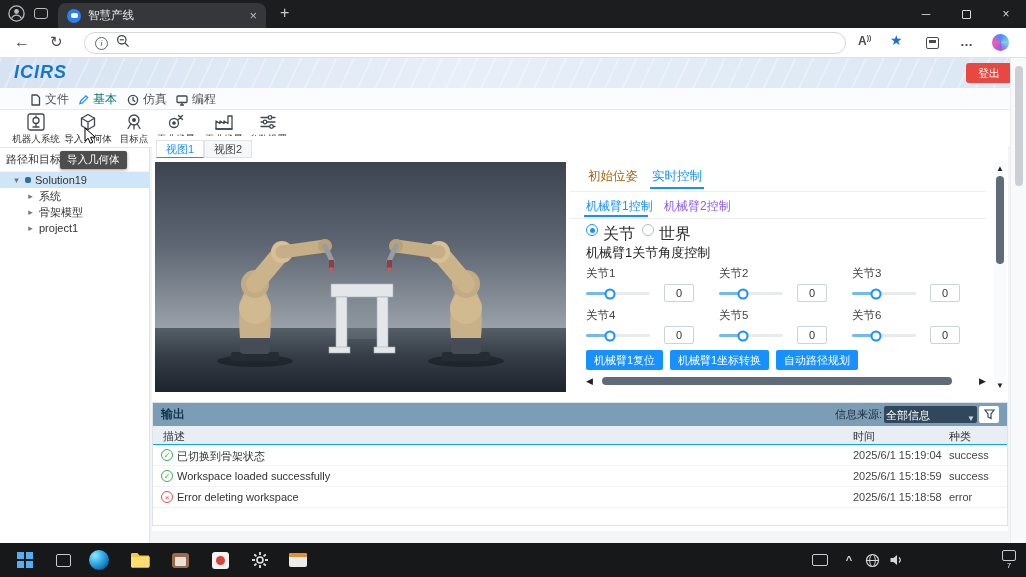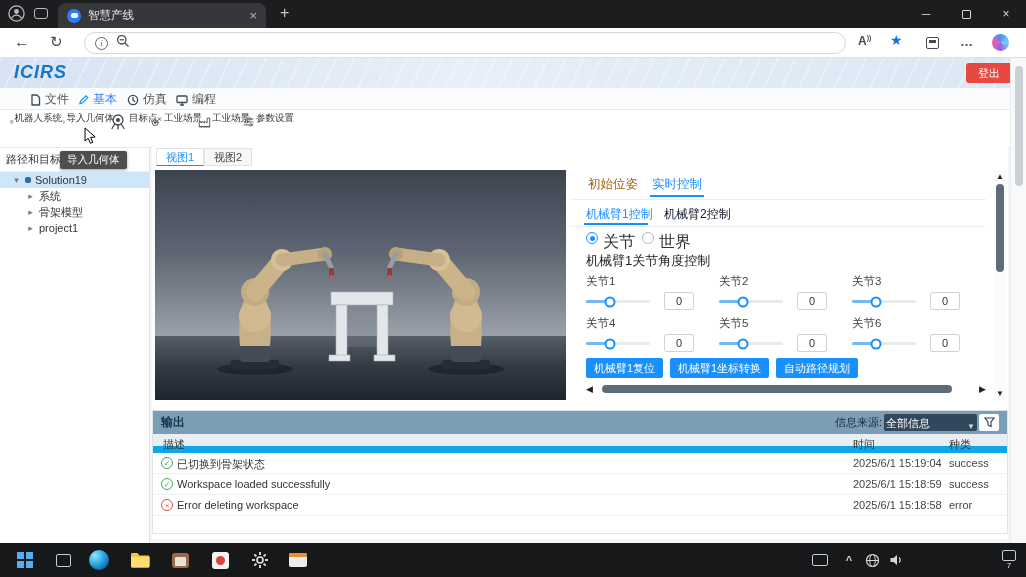--- a/index.html
+++ b/index.html
@@ -40,27 +40,27 @@
 #appheader{position:absolute;left:0;top:58px;width:1026px;height:30px;background:linear-gradient(90deg,#d7e3f2,#e7eff8 45%,#dbe7f4);overflow:hidden}
 #appheader:before{content:"";position:absolute;inset:0;background:repeating-linear-gradient(115deg,rgba(255,255,255,.3) 0 2px,transparent 2px 16px)}
 #logo{position:absolute;left:14px;top:4px;font-size:18px;font-weight:bold;font-style:italic;color:#1576c8;letter-spacing:1px}
 #app-title{position:absolute;left:80px;top:7px;font-size:15px;font-weight:bold;color:#14477e;letter-spacing:1px}
 #logout-btn{position:absolute;right:14px;top:5px;width:46px;height:20px;background:#e8483f;color:#fff;font-size:11px;border-radius:3px;display:flex;align-items:center;justify-content:center}
 
 
 #menubar{position:absolute;left:0;top:88px;width:1026px;height:22px;background:#fafcfe;border-bottom:1px solid #e7ebef}
 .menu-item{position:absolute;top:3px;display:flex;align-items:center;gap:4px;font-size:12px;color:#555}
 .menu-item svg{display:block}
-.menu-item.active{color:#3b82f6}
+.menu-item.active{color:#0f766e}
 .menu-item.active:after{content:"";position:absolute;left:-2px;right:-2px;bottom:-4px;height:2px;background:#1890ff}
 #menu-0{left:30px}#menu-1{left:78px}#menu-2{left:127px}#menu-3{left:176px}
 
 
 #toolbar{position:absolute;left:0;top:110px;width:1026px;height:38px;background:#fff;border-bottom:1px solid #e3e7eb}
-.tool{position:absolute;top:2px;width:52px;display:flex;flex-direction:row;gap:1px}
+.tool{position:absolute;top:2px;width:52px;display:flex;flex-direction:column;align-items:center;gap:1px}
 .tool .tlabel{font-size:9.5px;color:#333;white-space:nowrap}
 .tool svg{display:block}
 #tool-0{left:10px}#tool-1{left:62px}#tool-2{left:108px}#tool-3{left:150px}#tool-4{left:198px}#tool-5{left:242px}
 
 
 #tooltip{position:absolute;left:60px;top:151px;background:#4d4d4d;color:#fff;font-size:10.5px;padding:2px 7px;border-radius:2px;box-shadow:0 1px 3px rgba(0,0,0,.4);z-index:60;white-space:nowrap}
 #cursor{position:absolute;left:84px;top:127px;z-index:61}
 
 
 #content-bg{position:absolute;left:0;top:148px;width:1026px;height:395px;background:#f3f5f7}
@@ -69,37 +69,37 @@
 #sidebar{position:absolute;left:0;top:148px;width:150px;height:395px;background:#fff;border-right:1px solid #dfe3e7}
 #sidebar-title{font-size:11px;color:#333;padding:4px 6px;border-bottom:1px solid #f0f3f6}
 .tree-row{position:relative;height:16px;display:flex;align-items:center;font-size:11px;color:#333;gap:4px}
 .tree-row .caret{color:#777;font-size:9px;width:9px;text-align:center}
 .tree-row.sel{background:#cfe6f8}
 .tree-dot{width:6px;height:6px;border-radius:2px;background:#2d6ea8;flex:none}
 #tree-0{padding-left:12px}
 #tree-1,#tree-2,#tree-3{padding-left:26px}
 
 
-#main{position:absolute;left:152px;top:144px;width:856px;height:395px;background:#fff}
+#main{position:absolute;left:152px;top:136px;width:856px;height:395px;background:#fff}
 .vtab{position:absolute;top:4px;height:18px;padding:0 9px;font-size:11px;display:flex;align-items:center;border:1px solid #e0e4e8;background:#fff}
 #vtab-0{left:4px;color:#1890ff;border-bottom-color:#1890ff}
 #vtab-1{left:52px;color:#444;background:#f5f7f9}
 
 
 #viewport{position:absolute;left:3px;top:26px;width:411px;height:230px;background:#3c4450;overflow:hidden}
 #viewport svg{display:block}
 
 
 #ctrl{position:absolute;left:418px;top:26px;width:438px;height:230px;background:#fff}
 .mode-tab{position:absolute;top:6px;font-size:12.5px;color:#a16207}
 #mode-0{left:18px}
 #mode-1{left:82px;color:#1890ff}
 #mode-underline{position:absolute;left:80px;top:25px;width:54px;height:2px;background:#1890ff}
 #div1{position:absolute;left:0;top:29px;width:416px;height:1px;background:#eceff2}
-.arm-tab{position:absolute;top:36px;font-size:12px;color:#0f172a}
+.arm-tab{position:absolute;top:36px;font-size:12px;color:#8b5cf6}
 #arm-0{left:16px;color:#1890ff}
 #arm-1{left:94px}
 #arm-underline{position:absolute;left:14px;top:53px;width:64px;height:2px;background:#1890ff}
 #div2{position:absolute;left:0;top:56px;width:416px;height:1px;background:#eceff2}
 .radio-row{position:absolute;top:62px;display:flex;align-items:flex-start;gap:5px;font-size:16px;color:#333}
 #radio-0{left:16px}#radio-1{left:72px}
 .radio{width:12px;height:12px;border-radius:50%;border:1px solid #b6bcc2;background:#fff;position:relative;flex:none}
 .radio.on{border-color:#1890ff}
 .radio.on:after{content:"";position:absolute;left:2.5px;top:2.5px;width:5px;height:5px;border-radius:50%;background:#1890ff}
 #ctrl-title{position:absolute;left:16px;top:82px;font-size:13px;font-weight:normal;color:#222}
@@ -125,21 +125,21 @@
 
 
 #output{position:absolute;left:0px;top:266px;width:856px;height:124px;border:1px solid #dfe3e7;background:#fff}
 #out-header{position:absolute;left:0;top:0;width:100%;height:23px;background:#7c9db6;display:flex;align-items:center;justify-content:space-between;padding:0 8px}
 #out-title{font-size:12px;font-weight:bold;color:#16334d}
 #out-right{display:flex;align-items:center;gap:2px}
 #src-label{font-size:11px;color:#1c2b38}
 #src-select{width:93px;height:17px;background:#31475c;border-radius:2px;color:#fff;font-size:11px;display:flex;align-items:flex-end;justify-content:space-between;padding:0 2px}
 #src-caret{font-size:8px;color:#cfd8e0}
 #clear-btn{width:20px;height:17px;background:#fff;border-radius:2px;display:flex;align-items:center;justify-content:center}
-#col-header{position:absolute;left:0;top:23px;width:100%;height:19px;background:#e8eef3;border-bottom:7px solid #0ea5e9}
+#col-header{position:absolute;left:0;top:23px;width:100%;height:19px;background:#e8eef3;border-bottom:1px solid #0ea5e9}
 .colh{position:absolute;top:3px;font-size:11px;color:#333}
 #col-0{left:10px}#col-1{left:700px}#col-2{left:796px}
 .orow{position:absolute;left:0;width:100%;height:21px;border-bottom:1px solid #f0f2f4}
 #orow-0{top:42px}#orow-1{top:63px}#orow-2{top:84px}
 .status-ic{position:absolute;left:8px;top:4px;width:12px;height:12px;border-radius:50%;font-size:8px;line-height:11px;text-align:center}
 .status-ic.ok{border:1px solid #3fae5a;color:#3fae5a}
 .status-ic.err{border:1px solid #d9534f;color:#d9534f}
 .odesc{position:absolute;left:24px;top:4px;font-size:11px;color:#333}
 .otime{position:absolute;left:700px;top:4px;font-size:11px;color:#444}
 .otype{position:absolute;left:796px;top:4px;font-size:11px;color:#444}

